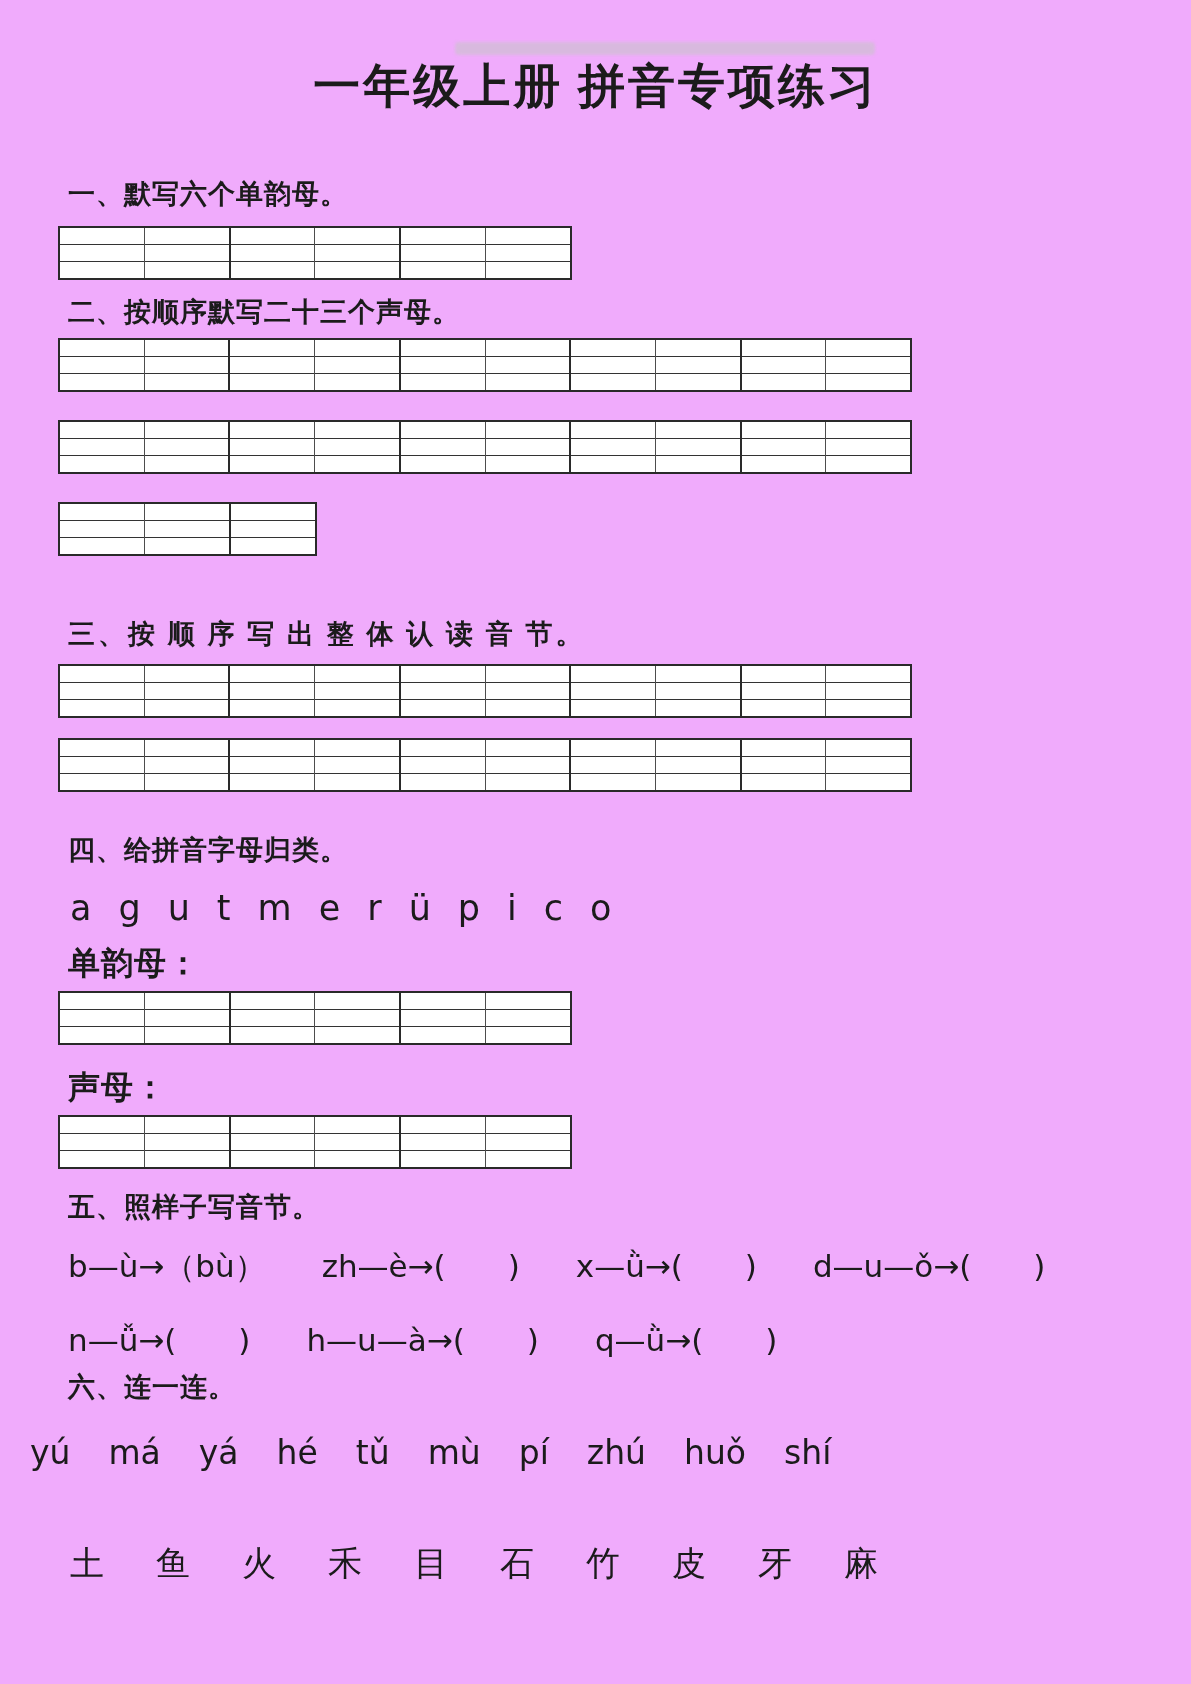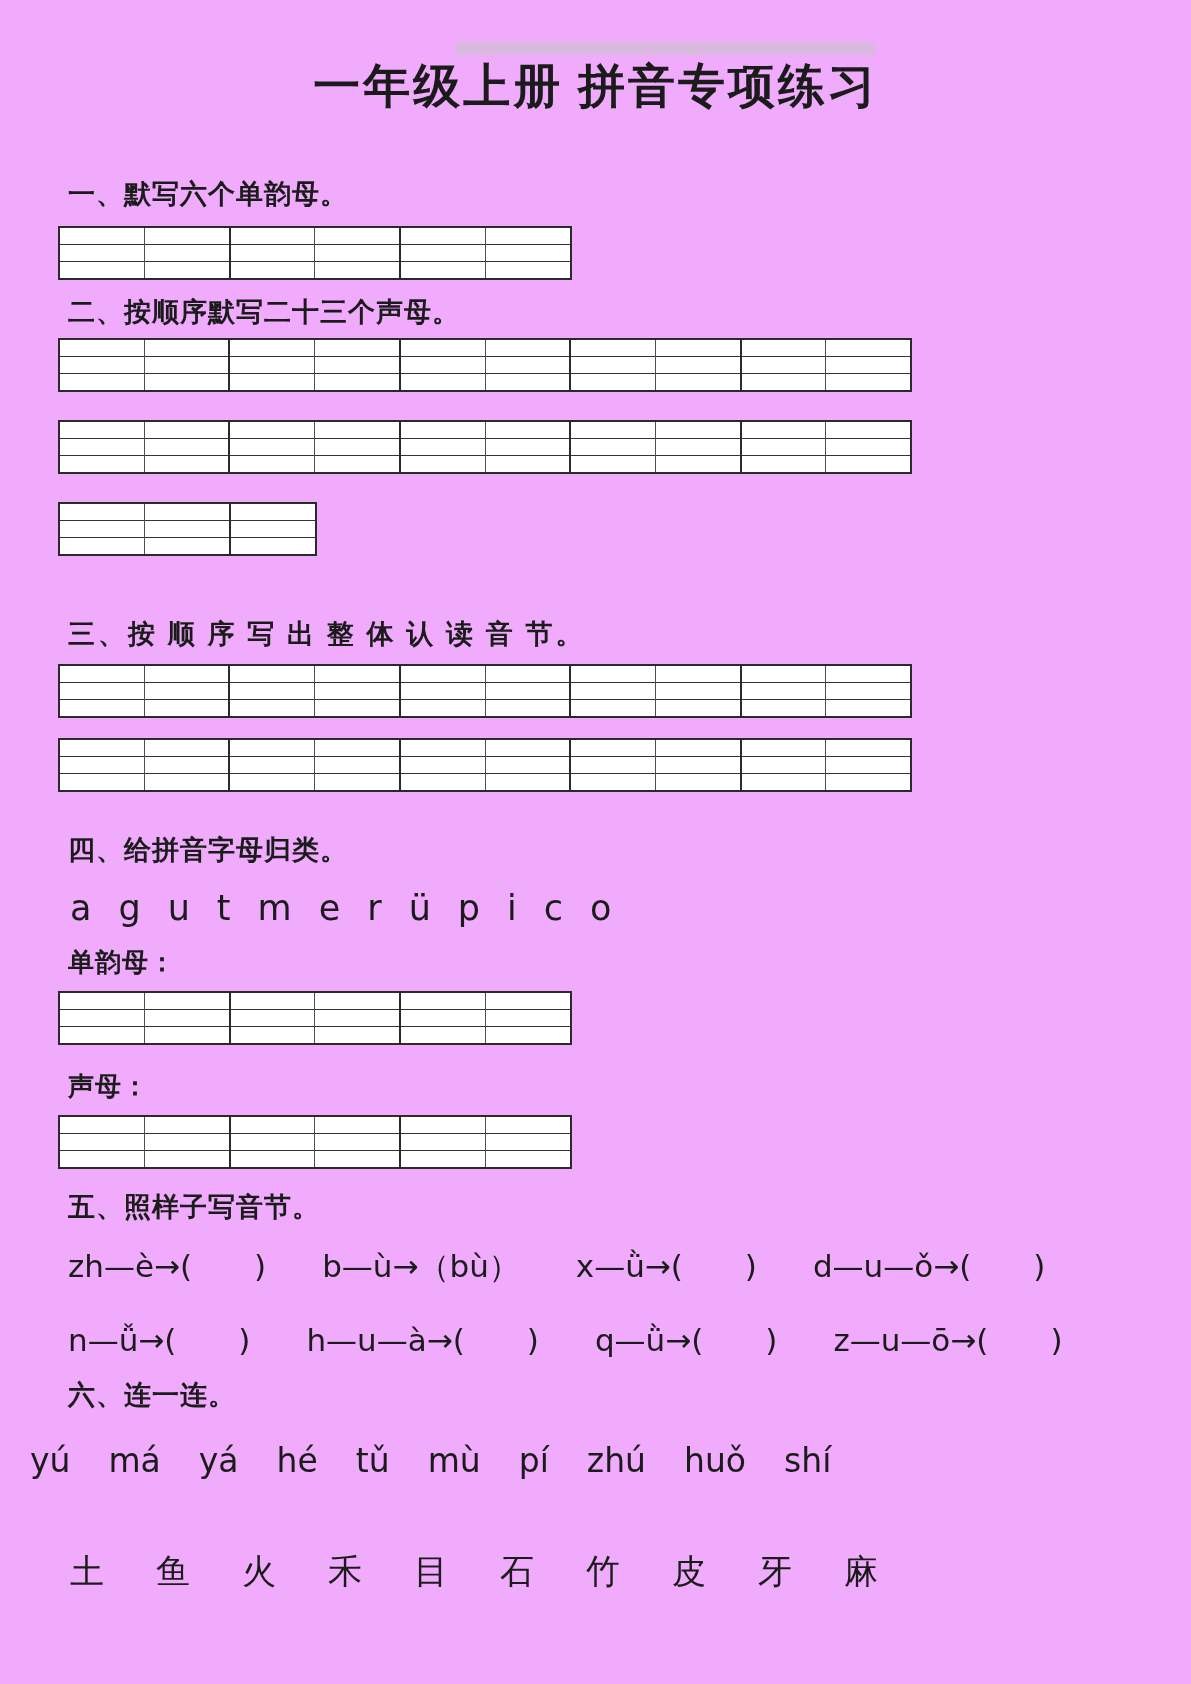--- a/index.html
+++ b/index.html
@@ -49,21 +49,21 @@
   .pgrid .cell:last-child { border-right:none; }
 
   .letters-row {
     display:flex; gap:27px;
     margin-left:70px;
     font-family:"DejaVu Sans","Liberation Sans",sans-serif;
     font-size:35px; line-height:42px;
   }
   .plabel {
     margin-left:68px;
-    font-size:26px; font-weight:bold; line-height:36px; letter-spacing:1px;
+    font-size:32px; font-weight:bold; line-height:36px; letter-spacing:1px;
   }
   .syllable-row {
     display:flex; gap:56px;
     margin-left:68px;
     font-family:"DejaVu Sans","Liberation Sans",sans-serif;
     font-size:31px; line-height:42px;
     white-space:nowrap;
   }
   .pinyin-row {
     display:flex; gap:38px;
@@ -215,33 +215,32 @@
         <div class="cell"></div>
         <div class="cell"></div>
         <div class="cell"></div>
         <div class="cell"></div>
         <div class="cell"></div>
       </div>
   </div>
 
   <div class="heading" style="margin-top:20px">五、照样子写音节。</div>
   <div class="syllable-row" style="margin-top:20px">
+    <span>b—ù→（bù）</span>
     <span>zh—è→(　　)</span>
-    <span>b—ù→（bù）</span>
     <span>x—ǜ→(　　)</span>
     <span>d—u—ǒ→(　　)</span>
   </div>
   <div class="syllable-row" style="margin-top:32px">
     <span>n—ǚ→(　　)</span>
     <span>h—u—à→(　　)</span>
     <span>q—ǜ→(　　)</span>
-    <span>z—u—ō→(　　)</span>
-  </div>
-
-  <div class="heading" style="margin-top:16px">六、连一连。</div>
+  </div>
+
+  <div class="heading" style="margin-top:8px">六、连一连。</div>
   <div class="pinyin-row" style="margin-top:26px">
     <span>yú</span>
     <span>má</span>
     <span>yá</span>
     <span>hé</span>
     <span>tǔ</span>
     <span>mù</span>
     <span>pí</span>
     <span>zhú</span>
     <span>huǒ</span>

